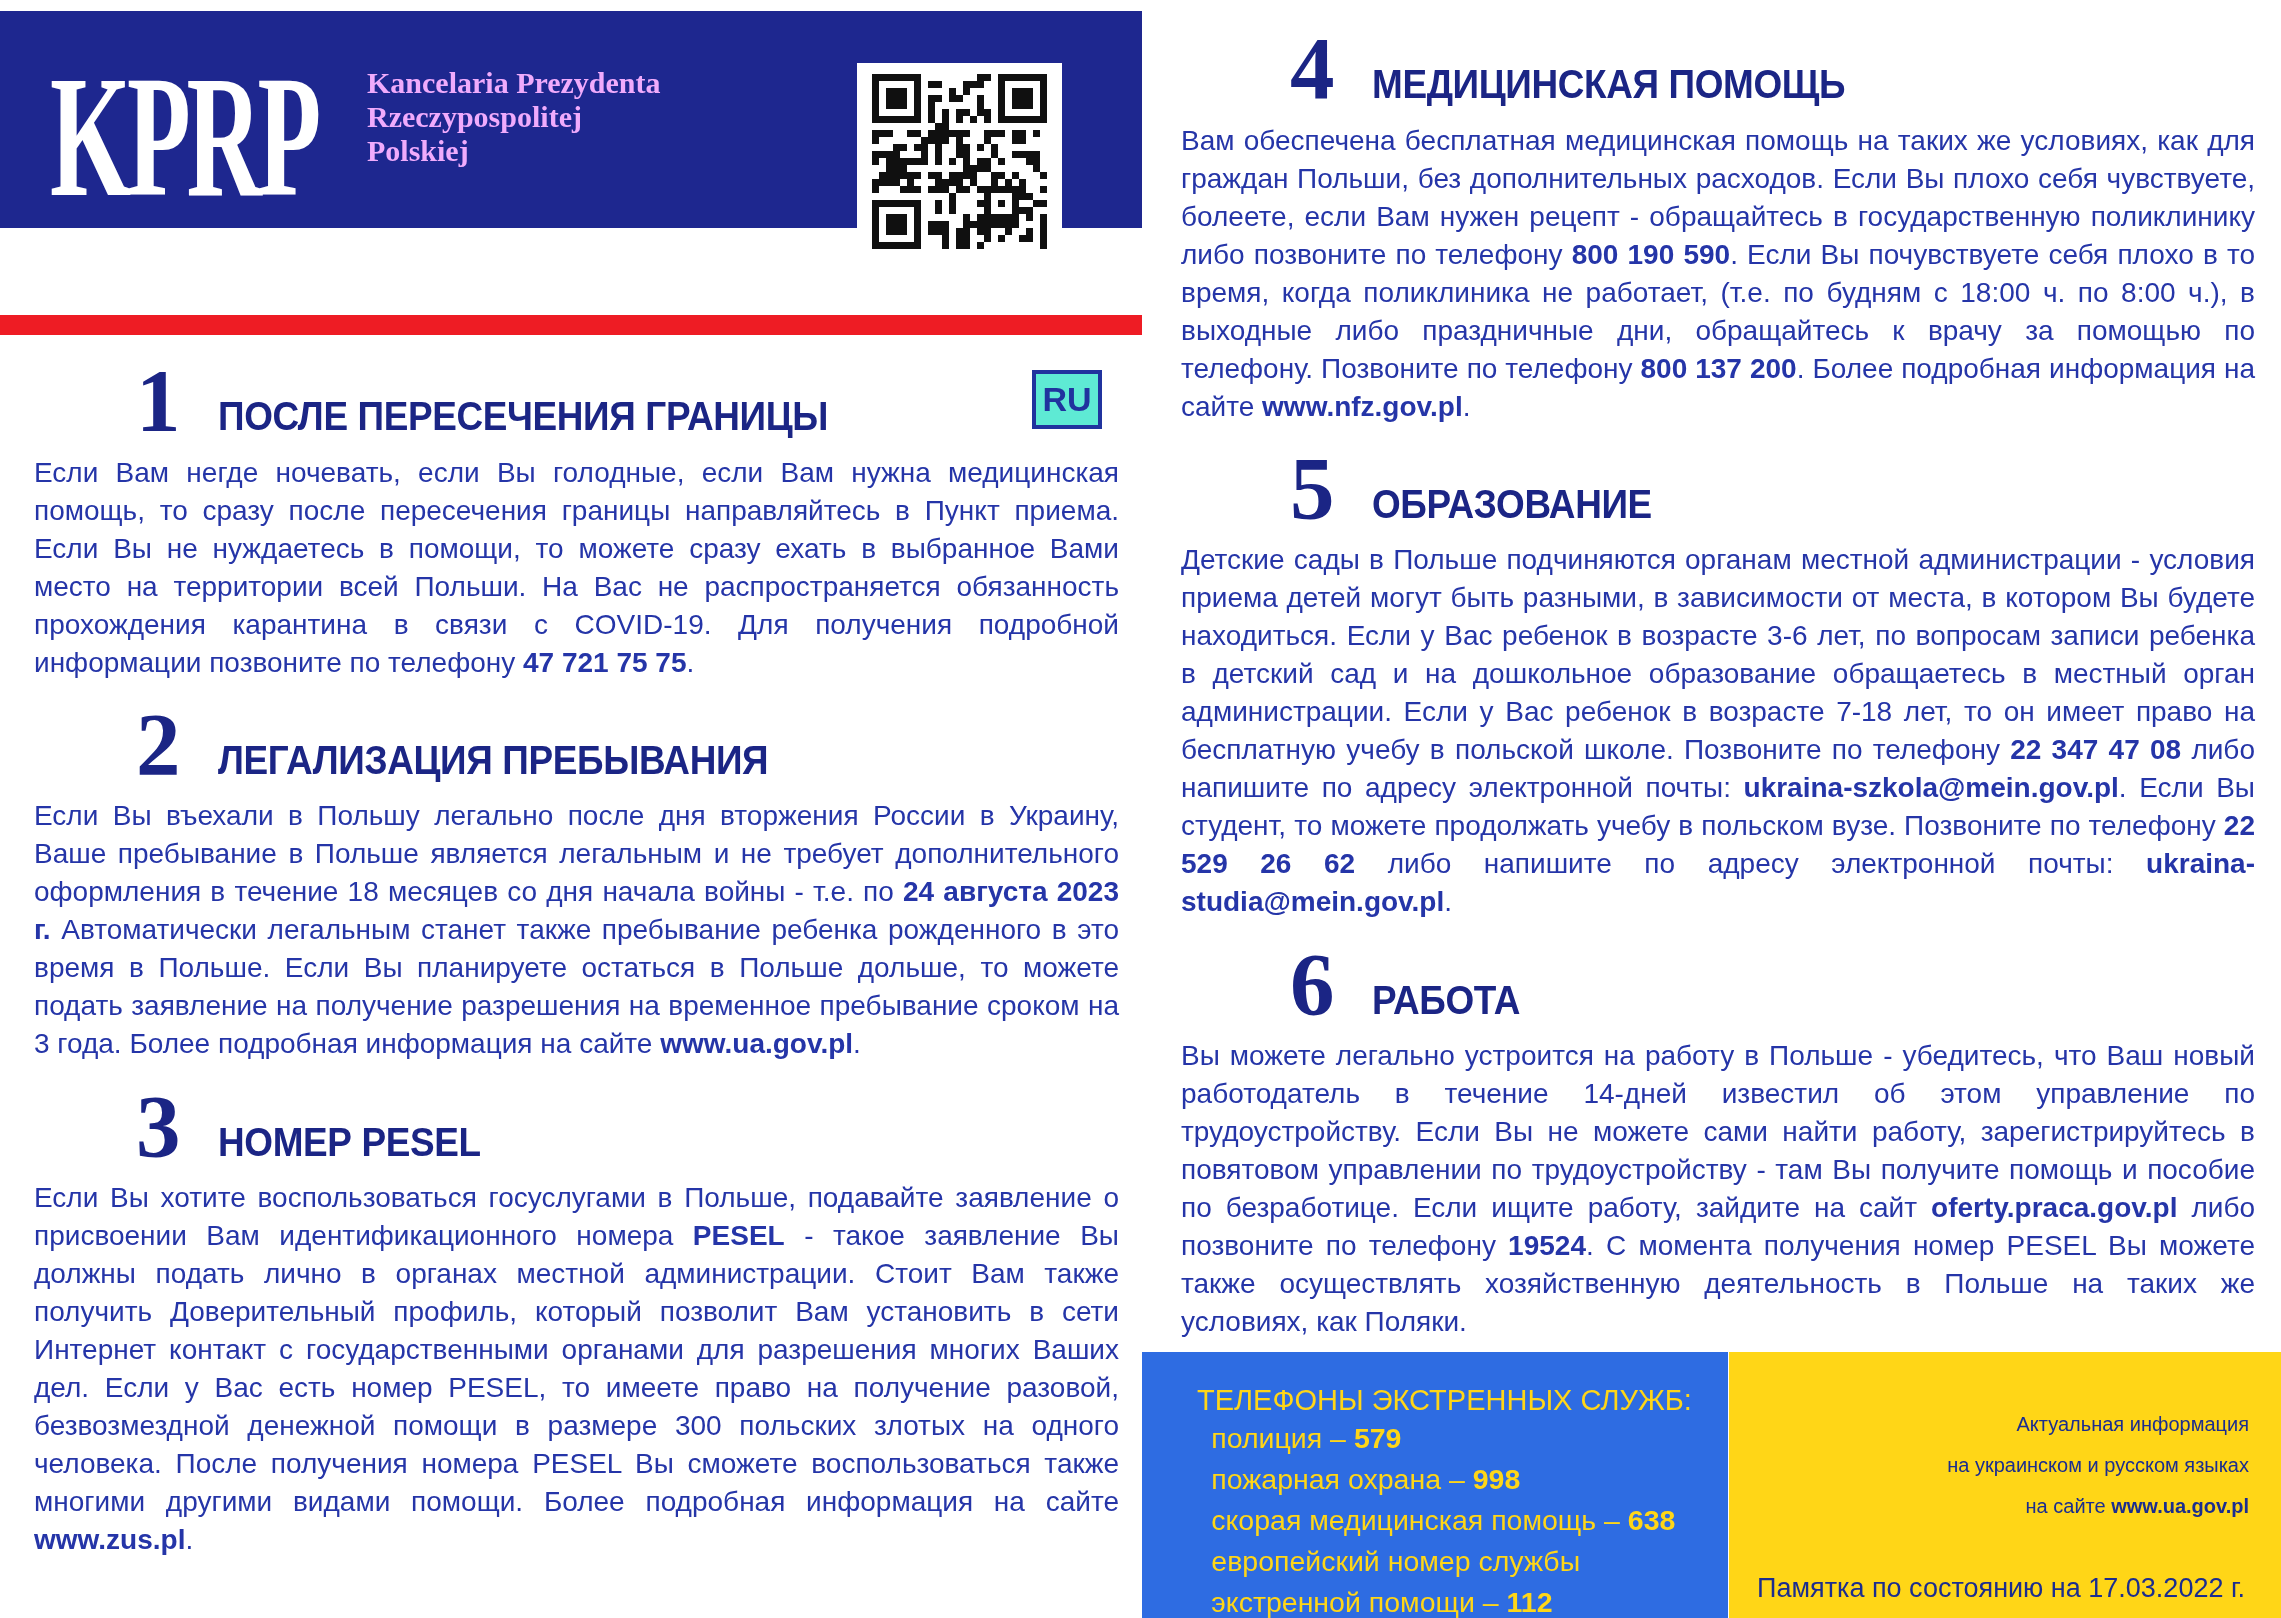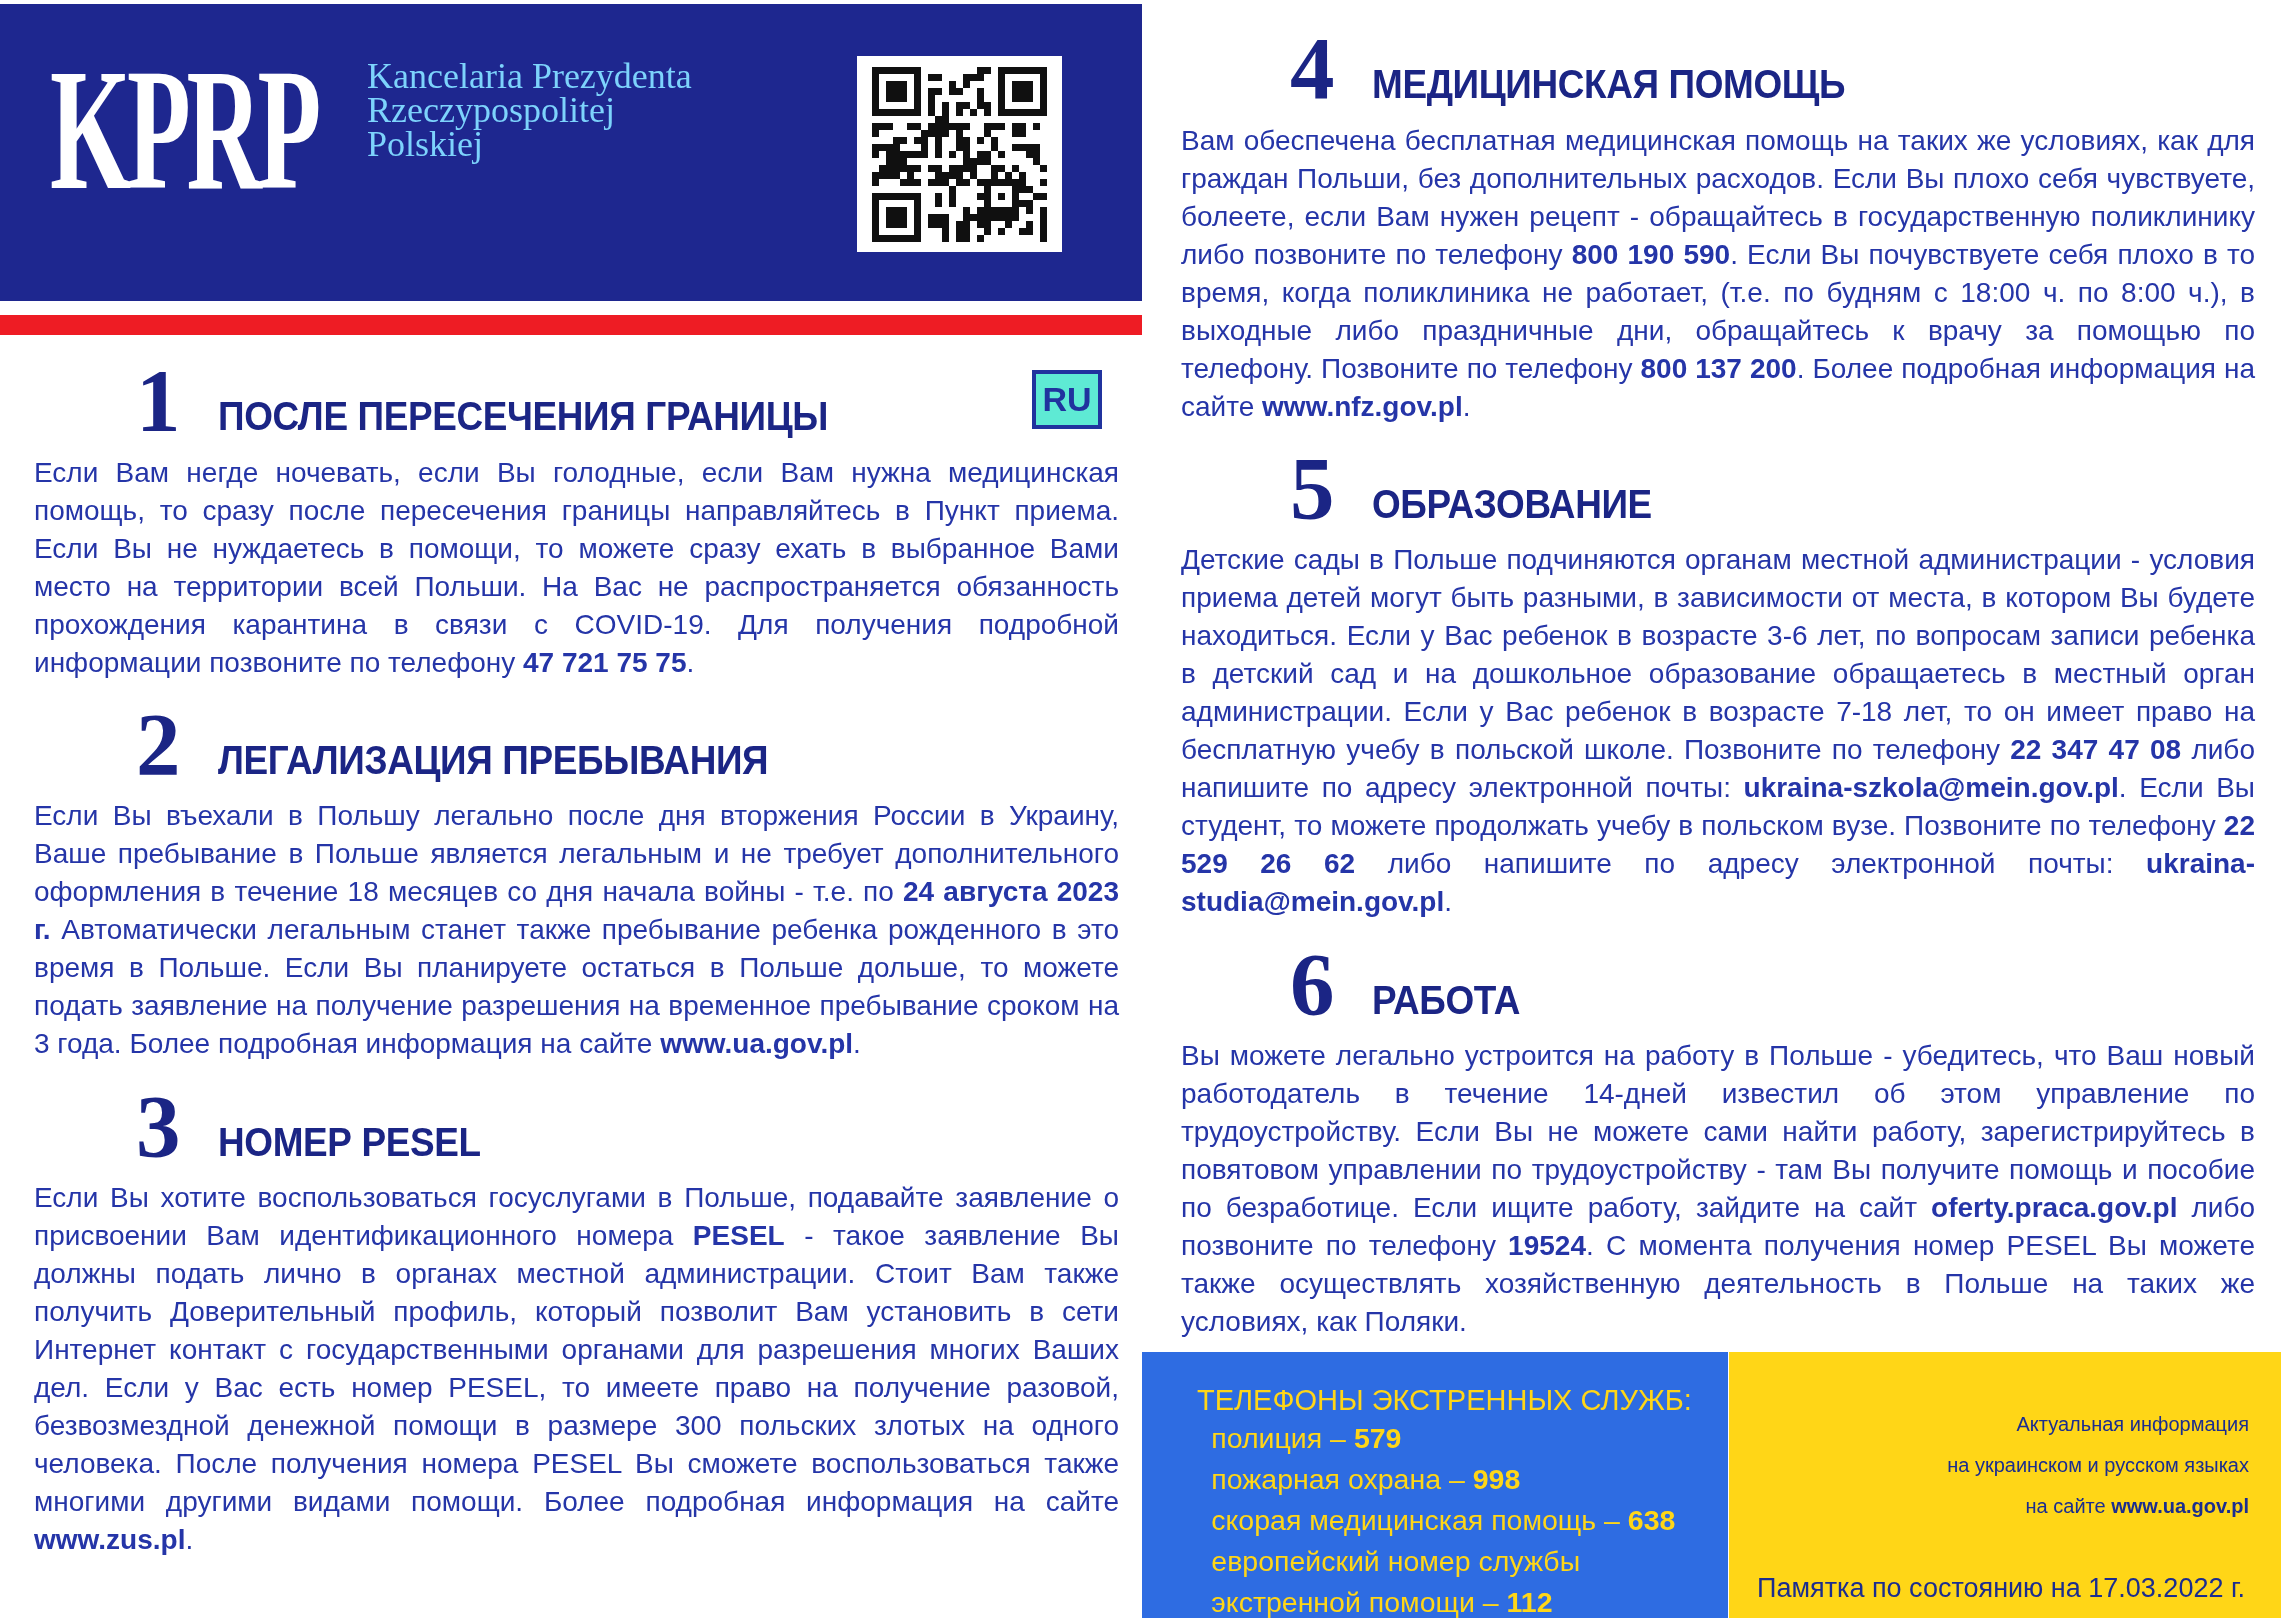--- a/index.html
+++ b/index.html
@@ -10,29 +10,29 @@
     --box-blue:#2e6ce2;
     --yellow:#ffd617;
     --dark-blue:#1b2d8f;
   }
   html,body{margin:0;padding:0;background:#fff;}
   .poster{
     position:relative;width:2281px;height:1618px;background:#fff;overflow:hidden;
     font-family:"Liberation Sans",sans-serif;
   }
   
-  .header-bar{position:absolute;left:0;top:4px;width:1142px;height:297px;background:var(--header-blue);}
+  .header-bar{position:absolute;left:0;top:11px;width:1142px;height:217px;background:var(--header-blue);}
   .logo{
     position:absolute;left:50px;top:39px;color:#fff;
     font-family:"Liberation Serif",serif;font-weight:700;font-size:174px;line-height:1;
     letter-spacing:-7.1px;transform:scaleX(.6);transform-origin:left top;white-space:nowrap;
   }
   .org-name{
-    position:absolute;left:367px;top:55px;color:#7dd3fc;
-    font-family:"Liberation Serif",serif;font-size:36px;line-height:34px;font-weight:400;
+    position:absolute;left:367px;top:55px;color:#f0abfc;
+    font-family:"Liberation Serif",serif;font-size:30px;line-height:34px;font-weight:700;
   }
   .qr-box{
     position:absolute;left:857px;top:52px;width:205px;height:196px;background:#fff;
     display:flex;align-items:center;justify-content:center;
   }
   .red-stripe{position:absolute;left:0;top:315px;width:1142px;height:19.6px;background:var(--red);}
   
   .ru-badge{
     position:absolute;left:1032px;top:370px;width:70px;height:59px;background:#5eead4;
     border:4.5px solid #20339e;box-sizing:border-box;color:#20339e;

